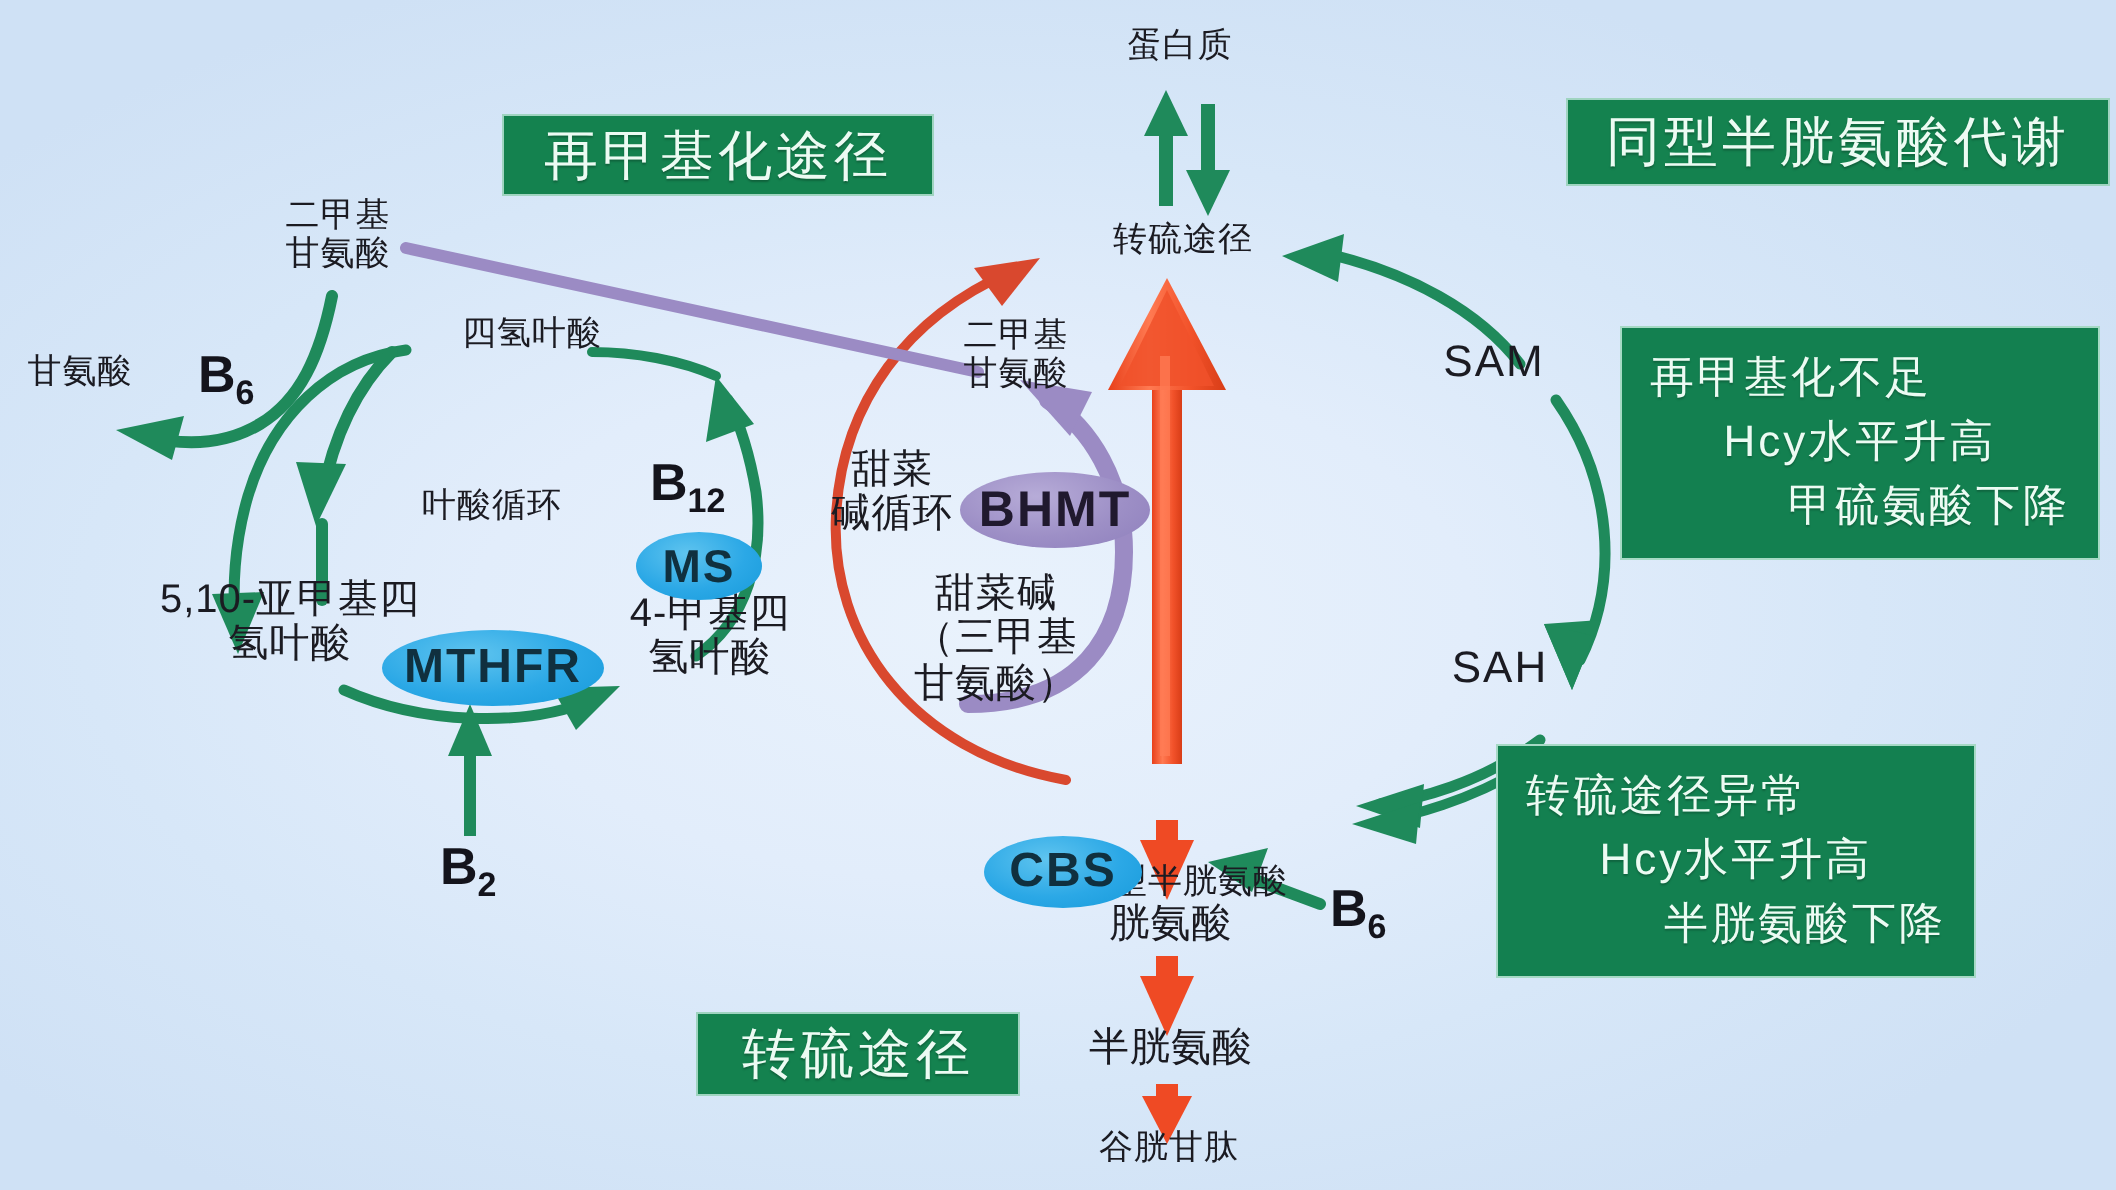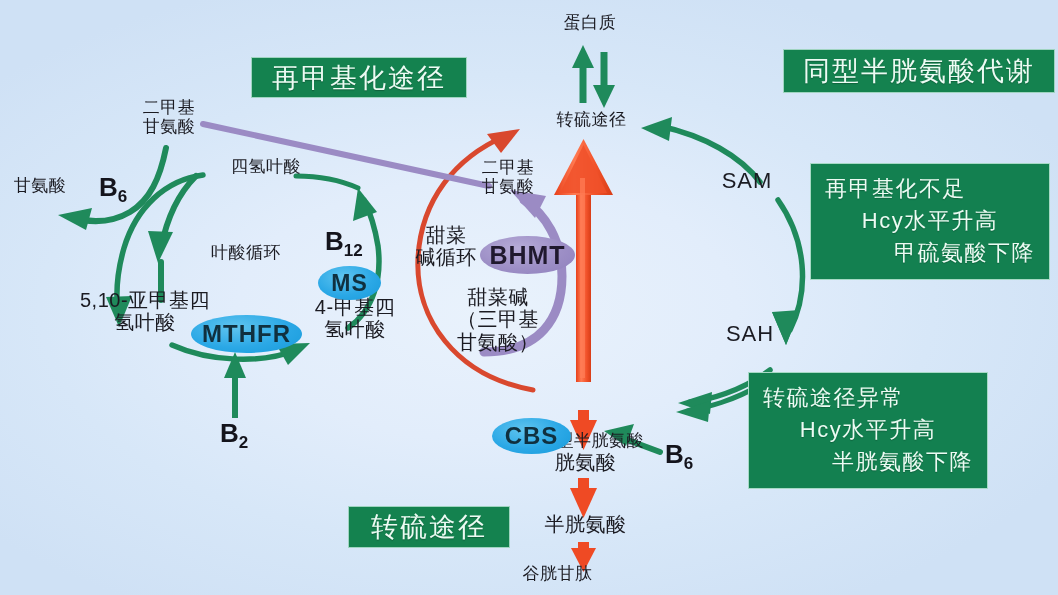--- a/index.html
+++ b/index.html
@@ -234,21 +234,21 @@
   <div class="lbl lbl-cn" style="left:545px; top:13px; width:90px;">蛋白质</div>
 
   <div class="lbl lbl-cn" style="left:534px; top:110px; width:115px;">转硫途径</div>
 
   <div class="lbl lbl-cn" style="left:509px; top:383px; width:165px;margin-top:48px;">同型半胱氨酸</div>
 
   <div class="lbl lbl-cn-sm" style="left:543px; top:451px; width:85px;">胱氨酸</div>
 
   <div class="lbl lbl-cn-sm" style="left:533px; top:513px; width:105px;">半胱氨酸</div>
 
-  <div class="lbl lbl-cn" style="left:500px; top:564px; width:115px;">谷胱甘肽</div>
+  <div class="lbl lbl-cn" style="left:527px; top:564px; width:115px;">谷胱甘肽</div>
 
   <div class="lbl lbl-cn" style="left:-4px; top:176px; width:88px;">甘氨酸</div>
 
   <div class="lbl lbl-cn" style="left:122px; top:98px; width:94px;">二甲基
 甘氨酸</div>
 
   <div class="lbl lbl-cn" style="left:462px; top:158px; width:92px;">二甲基
 甘氨酸</div>
 
   <div class="lbl lbl-cn" style="left:206px; top:157px; width:120px;">四氢叶酸</div>

